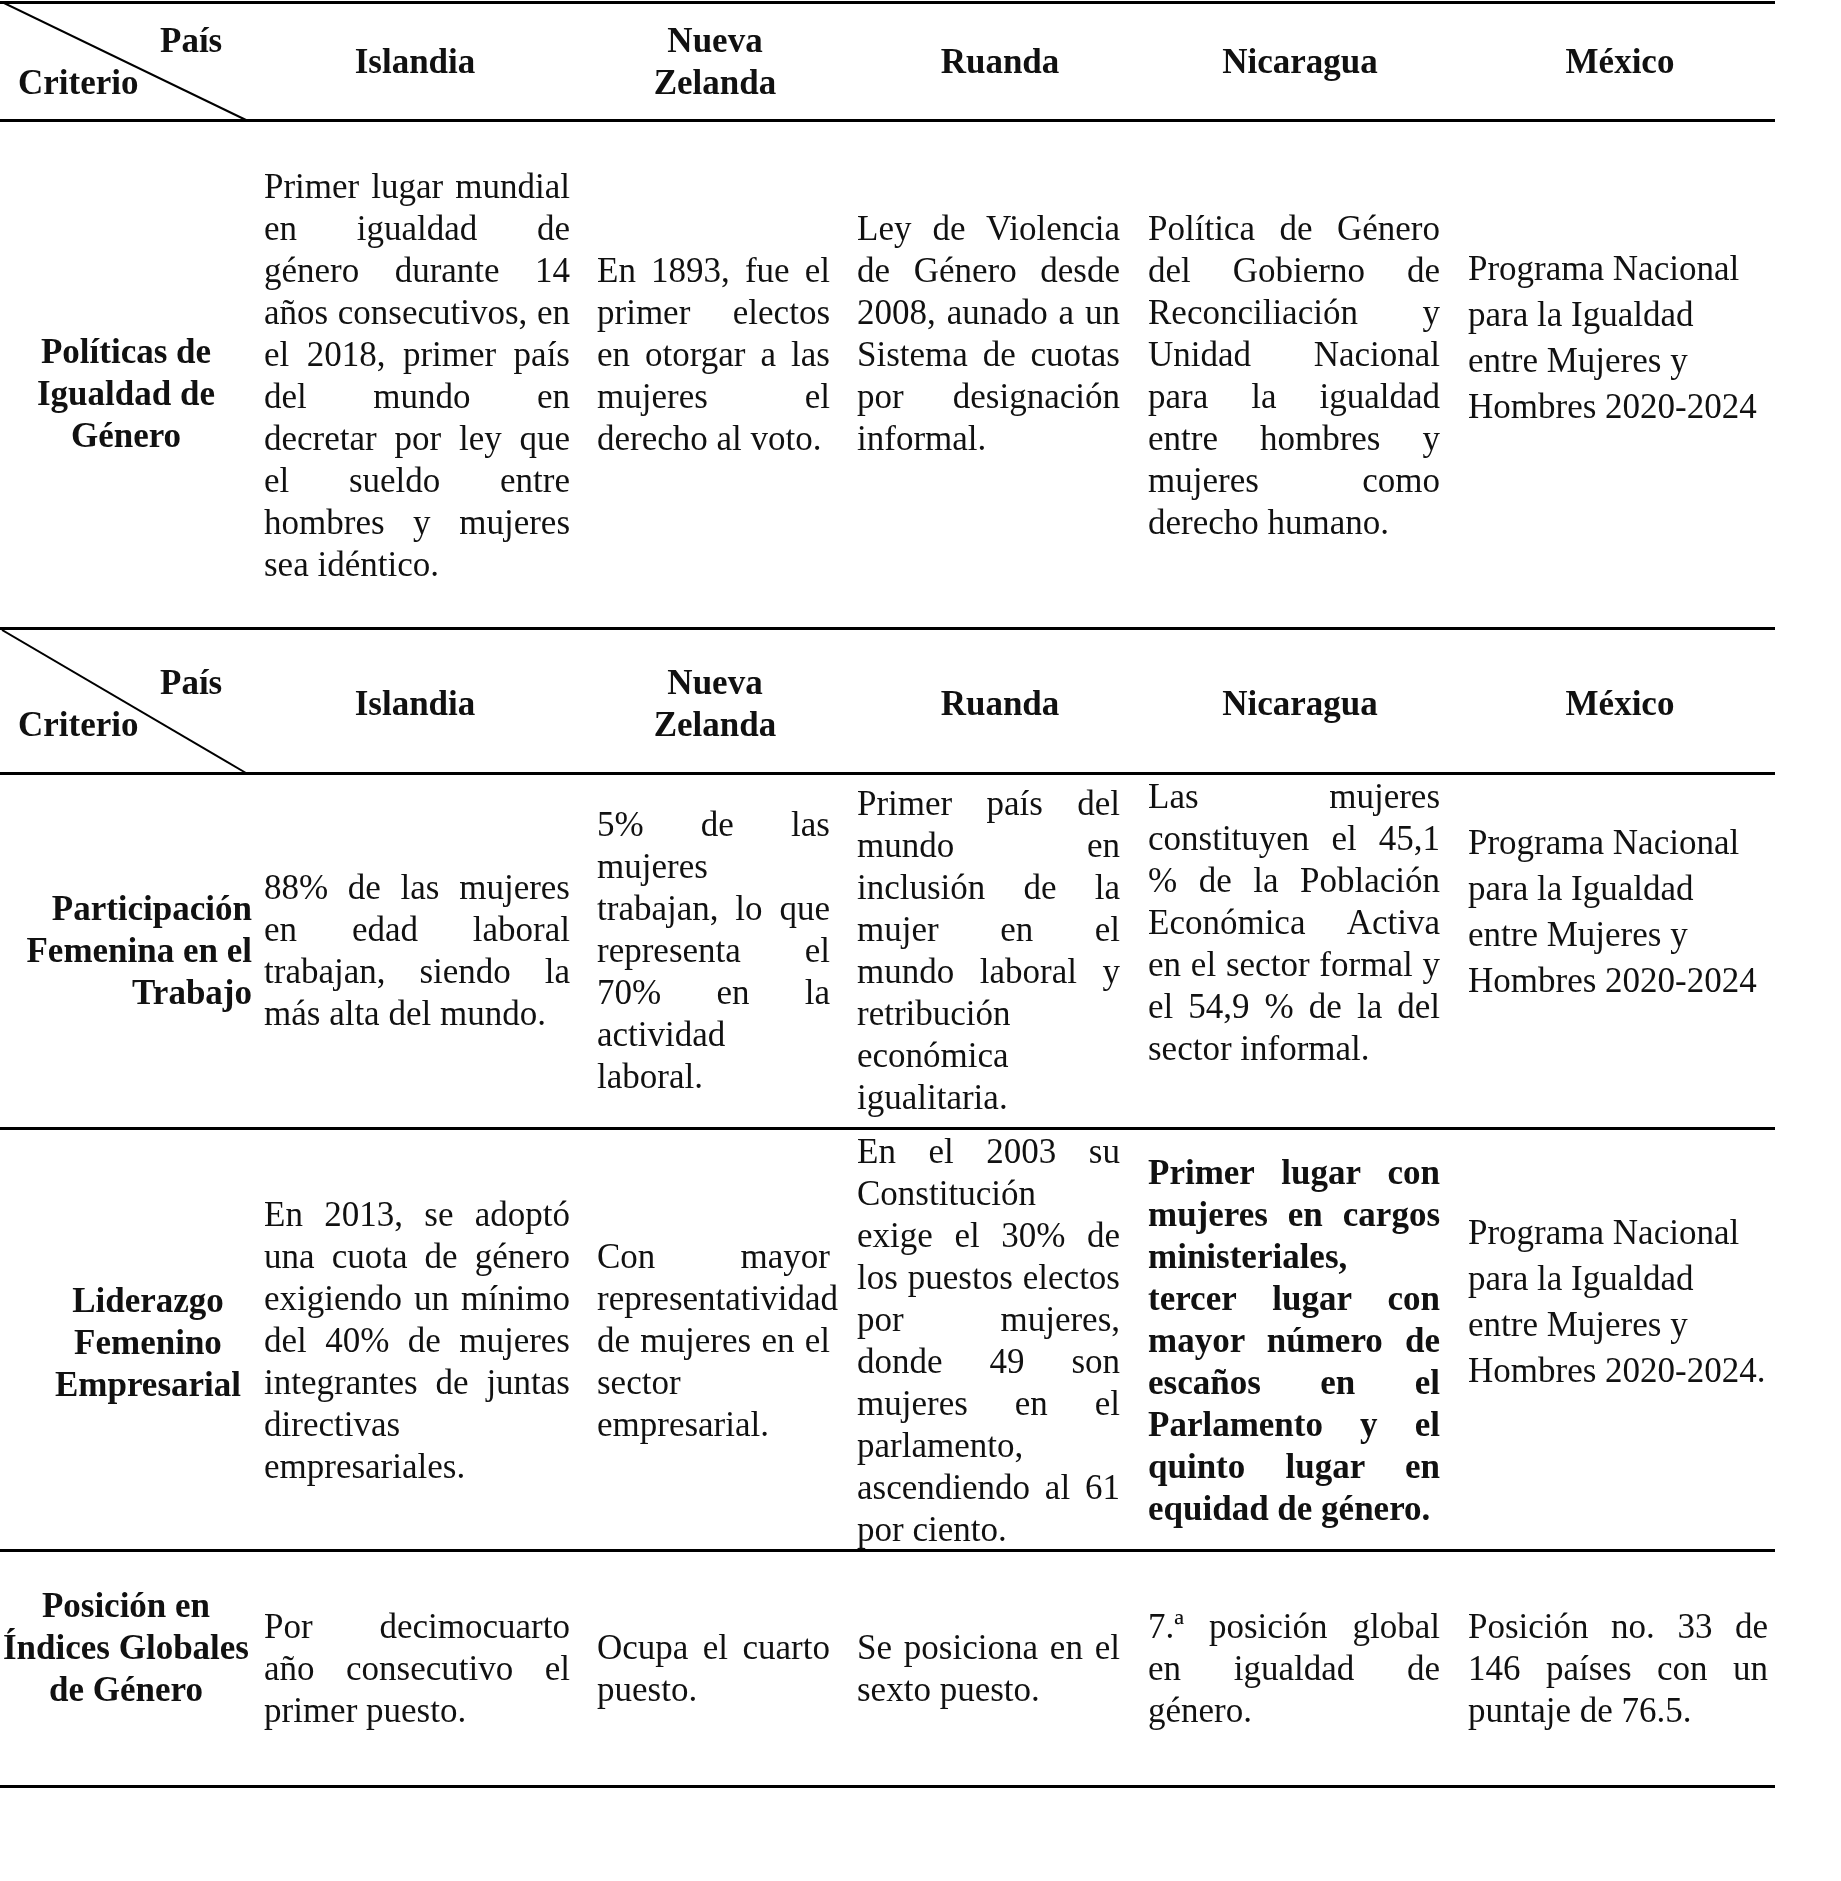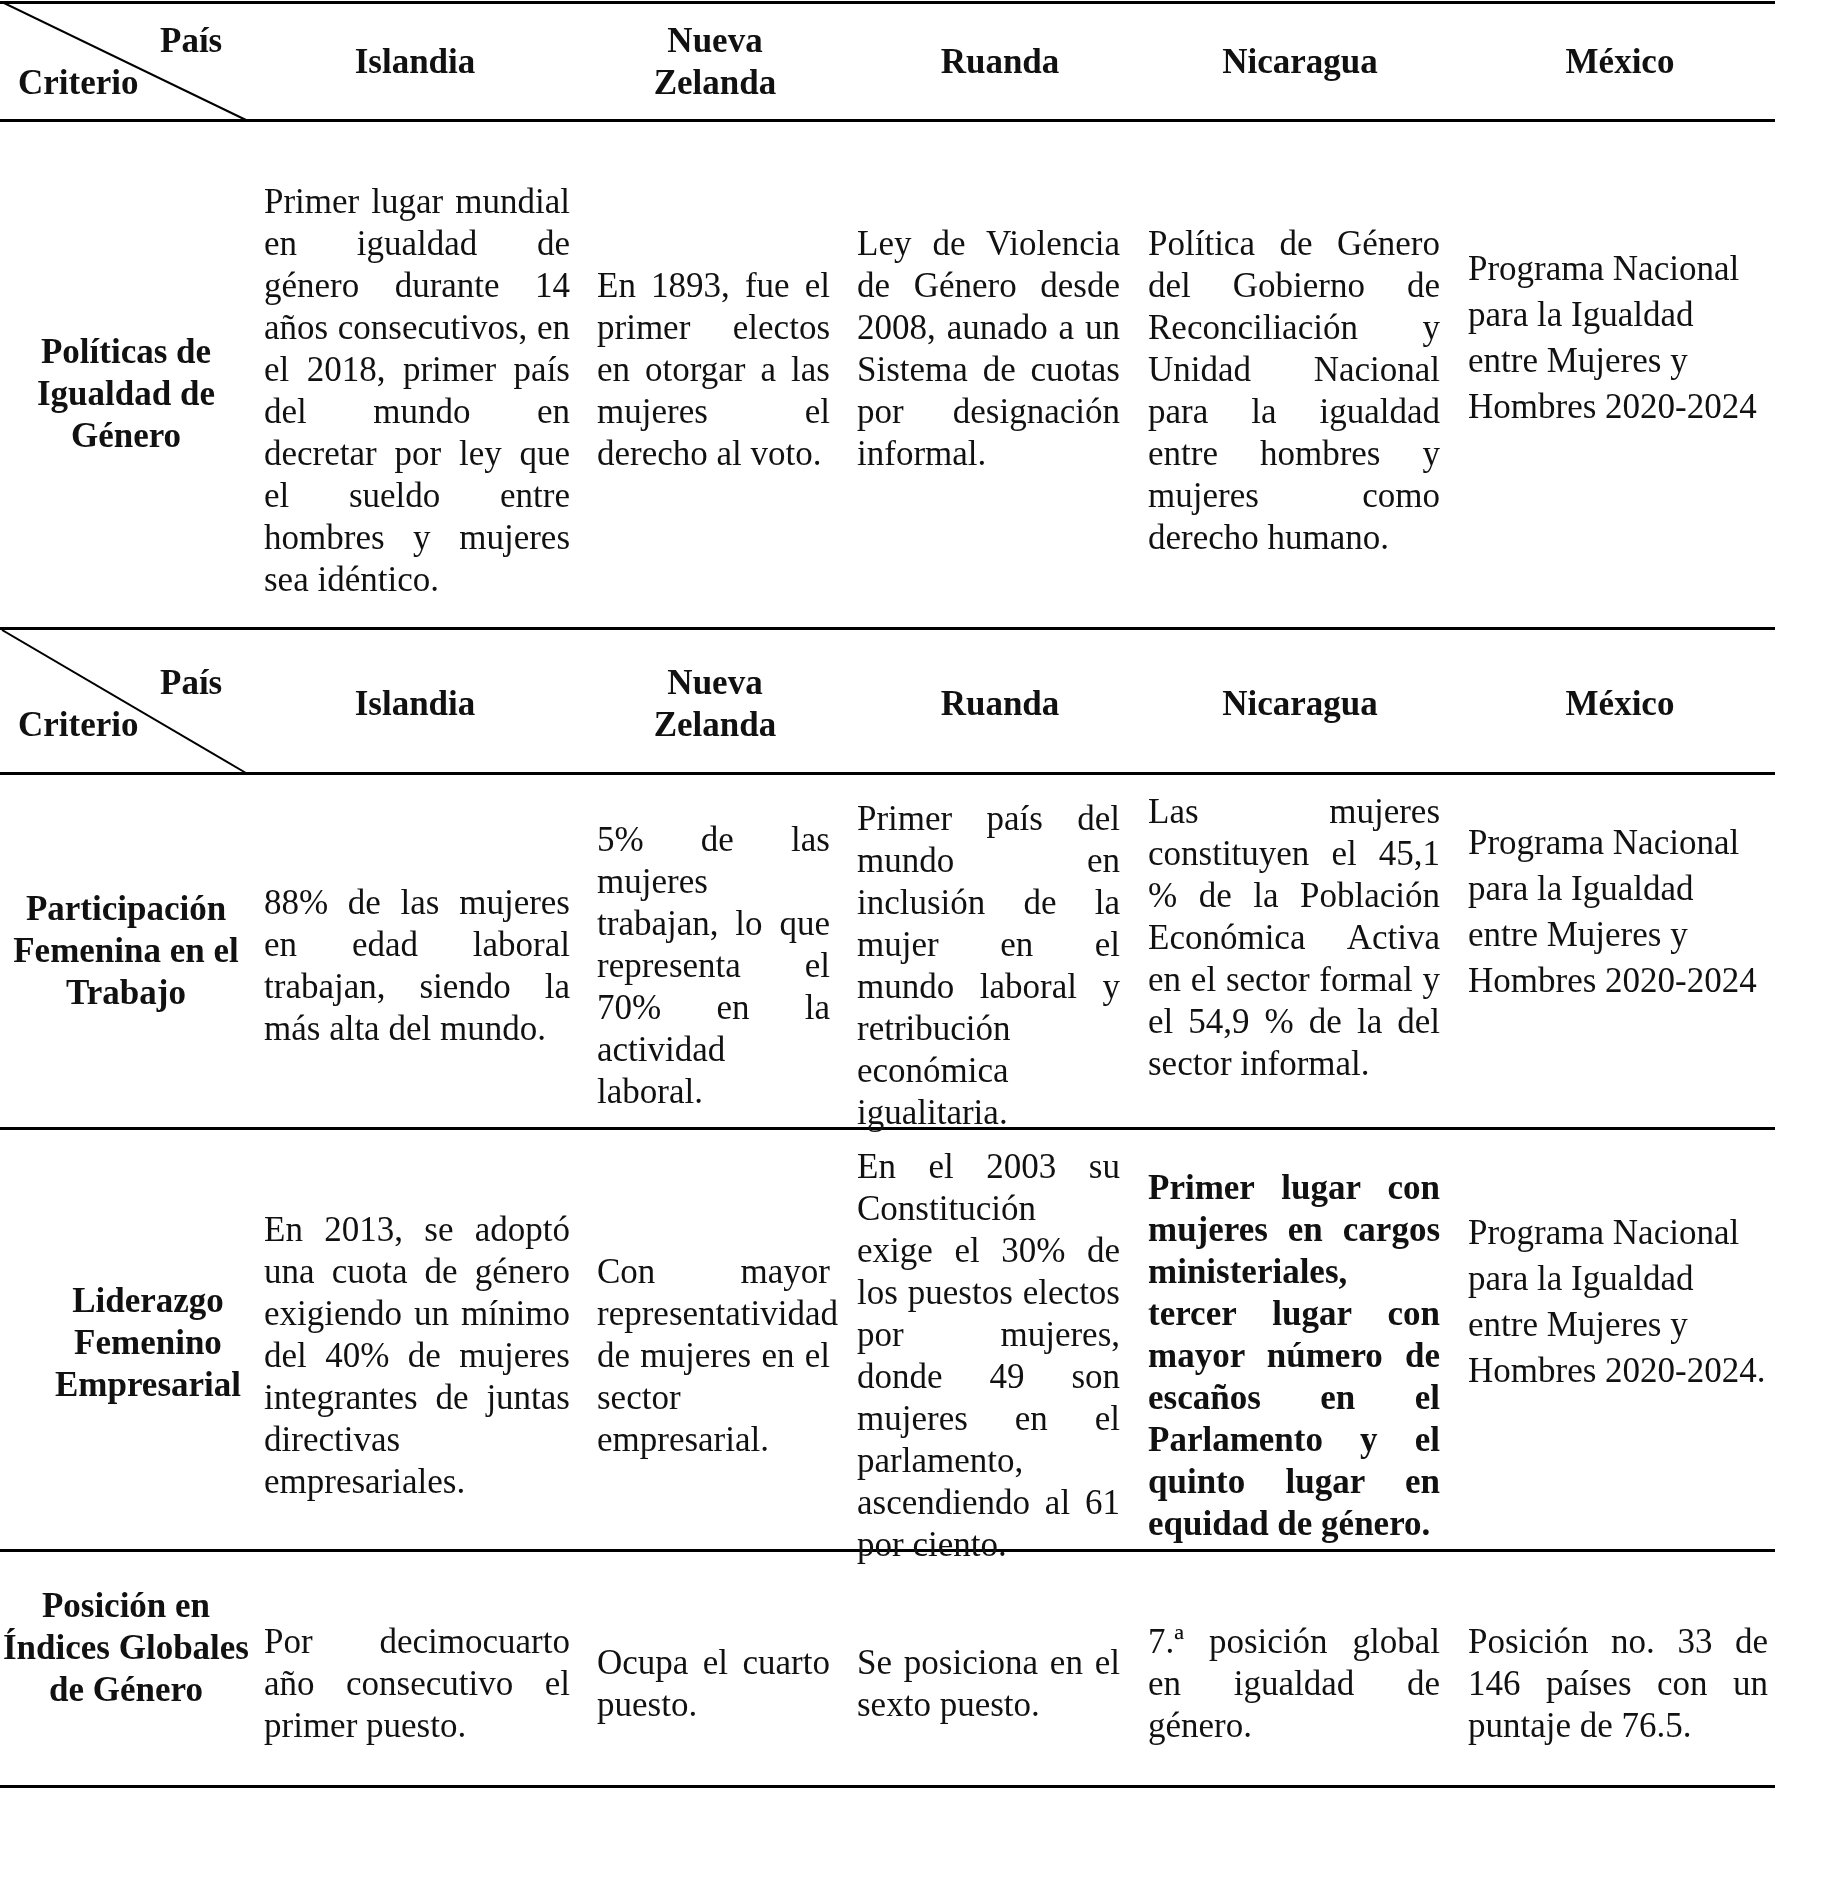--- a/index.html
+++ b/index.html
@@ -1,19 +1,19 @@
 <!DOCTYPE html>
 <html><head>
 <meta charset="utf-8">
 <style>
   html,body{margin:0;padding:0;background:#fff;}
   body{width:1841px;height:1881px;position:relative;overflow:hidden;font-family:"Liberation Serif",serif;color:#111;}
   .hr{position:absolute;left:0;width:1775px;height:3px;background:#000;}
   .cell{position:absolute;font-size:35px;line-height:42px;}
-  .just{text-align:justify;text-align-last:left;margin-top:15px;}
+  .just{text-align:justify;text-align-last:left;}
   .hd{position:absolute;font-weight:bold;font-size:35px;line-height:42px;text-align:center;}
   .crit{position:absolute;left:0;width:252px;font-weight:bold;font-size:35px;line-height:42px;text-align:center;}
   svg.diag{position:absolute;left:0;}
 </style>
 </head>
 <body>
 
 <div class="hr" style="top:1px;"></div>
 <div class="hr" style="top:119px;"></div>
 <div class="hr" style="top:627px;"></div>
@@ -44,21 +44,21 @@
     <line x1="2" y1="0" x2="246" y2="143" stroke="#000" stroke-width="2"></line>
   </svg>
 <div class="hd" style="left:160px;top:662px;">País</div>
 <div class="hd" style="left:18px;top:704px;">Criterio</div>
 <div class="hd" style="left:290px;top:683px;width:250px;">Islandia</div>
 <div class="hd" style="left:640px;top:662px;width:150px;">Nueva Zelanda</div>
 <div class="hd" style="left:880px;top:683px;width:240px;">Ruanda</div>
 <div class="hd" style="left:1165px;top:683px;width:270px;">Nicaragua</div>
 <div class="hd" style="left:1480px;top:683px;width:280px;">México</div>
 
-<div class="crit" style="top:888px;">Participación Femenina en el Trabajo</div>
+<div class="crit" style="top:888px;text-align:right;">Participación Femenina en el Trabajo</div>
 <div class="cell just" style="left:264px;top:867px;width:306px;">88% de las mujeres en edad laboral trabajan, siendo la más alta del mundo.</div>
 <div class="cell just" style="left:597px;top:804px;width:233px;">5% de las mujeres trabajan, lo que representa el 70% en la actividad laboral.</div>
 <div class="cell just" style="left:857px;top:783px;width:263px;">Primer país del mundo en inclusión de la mujer en el mundo laboral y retribución económica igualitaria.</div>
 <div class="cell just" style="left:1148px;top:776px;width:292px;">Las mujeres constituyen el 45,1 % de la Población Económica Activa en el sector formal y el 54,9 % de la del sector informal.</div>
 <div class="cell" style="left:1468px;top:820px;width:300px;line-height:46px;">Programa Nacional para la Igualdad entre Mujeres y Hombres 2020-2024</div>
 
 <div class="crit" style="top:1280px;padding-left:22px;">Liderazgo Femenino Empresarial</div>
 <div class="cell just" style="left:264px;top:1194px;width:306px;">En 2013, se adoptó una cuota de género exigiendo un mínimo del 40% de mujeres integrantes de juntas directivas empresariales.</div>
 <div class="cell just" style="left:597px;top:1236px;width:233px;">Con mayor representatividad de mujeres en el sector empresarial.</div>
 <div class="cell just" style="left:857px;top:1131px;width:263px;">En el 2003 su Constitución exige el 30% de los puestos electos por mujeres, donde 49 son mujeres en el parlamento, ascendiendo al 61 por ciento.</div>

